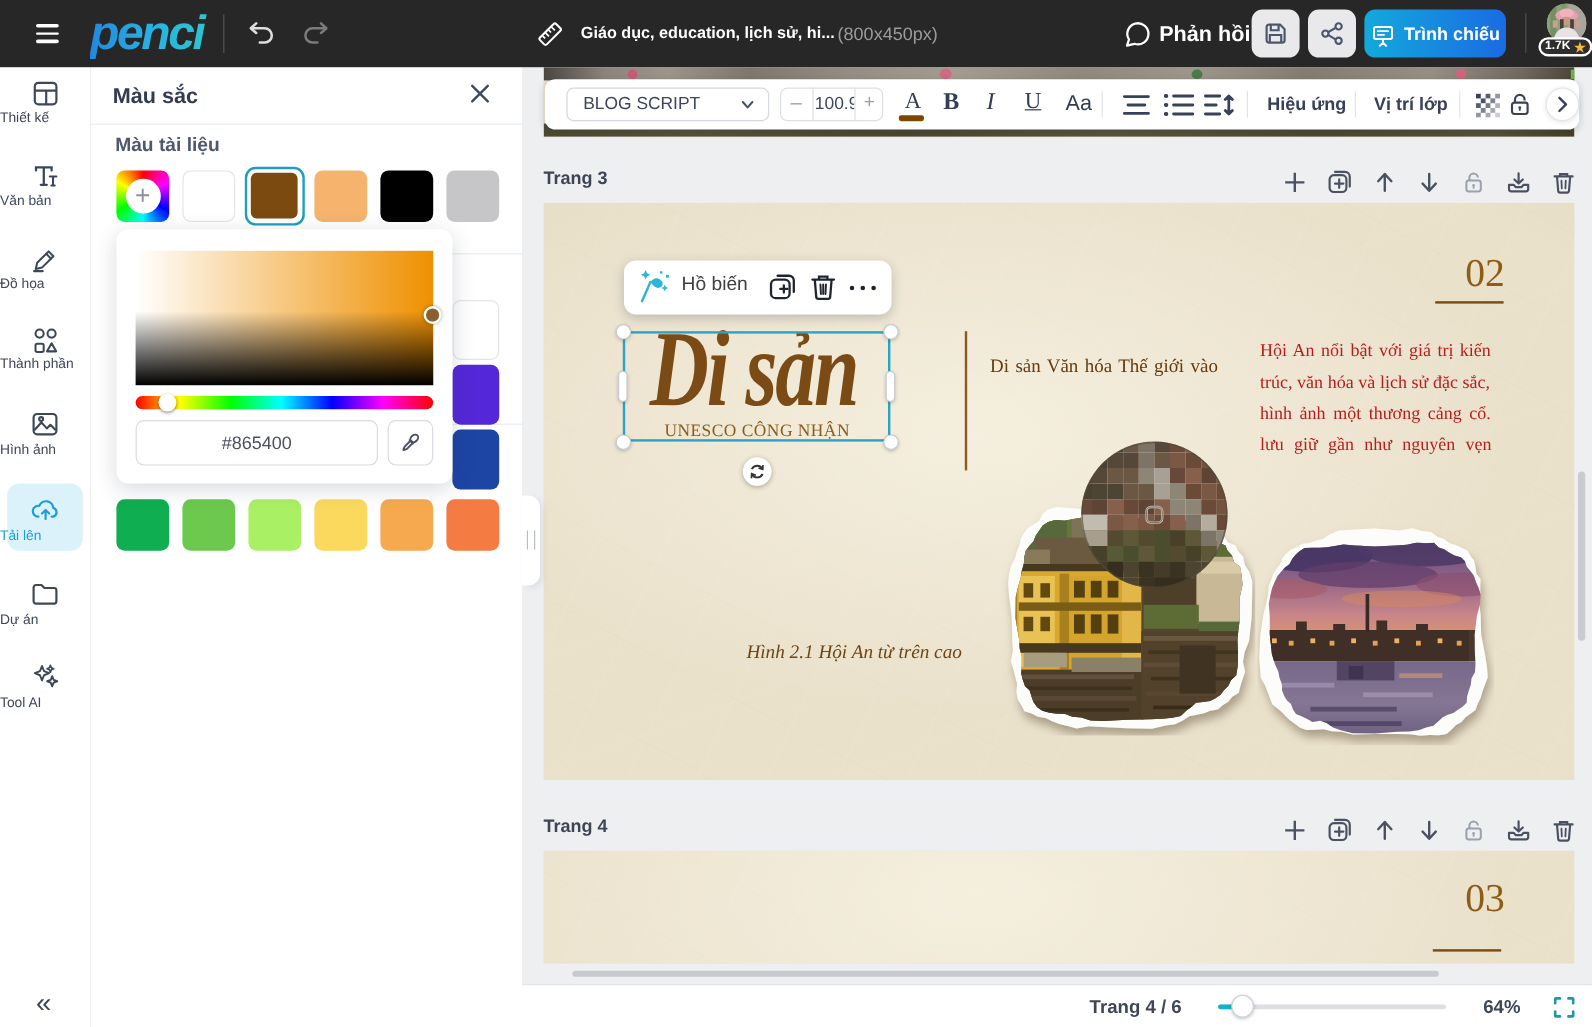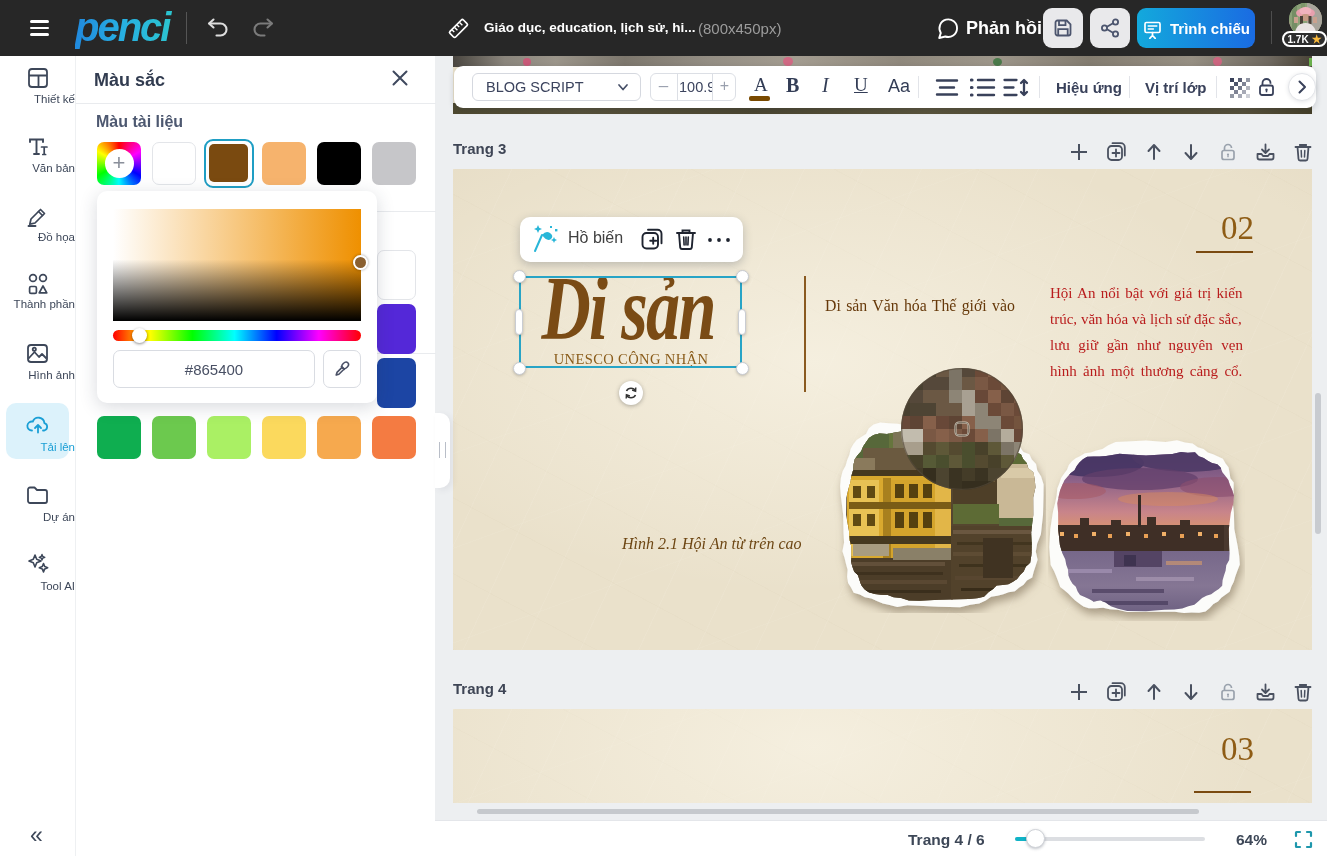--- a/index.html
+++ b/index.html
@@ -14,24 +14,24 @@
 #ruler{left:447px;top:17px}
 #docname{left:484px;top:20px;color:#fff;font-size:13.5px;font-weight:bold}
 #docsize{left:698px;top:20px;color:#9c9c9c;font-size:15px}
 #fbk{left:936px;top:17px}
 #fbtxt{left:966px;top:18px;color:#fff;font-size:18px;font-weight:bold}
 .hbtn{top:8px;width:40px;height:40px;background:#e9e9eb;border-radius:9px;display:flex;align-items:center;justify-content:center}
 #savb{left:1043px}#shrb{left:1090px}
 #prsb{left:1137px;top:8px;width:118px;height:40px;border-radius:9px;background:linear-gradient(90deg,#13a9dc,#1a6be2);display:flex;align-items:center;justify-content:center;gap:7px;color:#fff;font-size:15px;font-weight:bold}
 #avsep{left:1271px;top:11px;width:1px;height:33px;background:#4e4e4e}
 #avatar{left:1289px;top:3px;width:33px;height:33px;border-radius:50%;overflow:hidden;background:linear-gradient(160deg,#8fae7e 0%,#7e9a6f 30%,#e8a8b0 45%,#d4939c 55%,#e3dbdc 75%,#cfc8ca 100%)}
-#avbadge{left:1282px;top:31px;width:45px;height:16px;background:#2e2e2e;border:2px solid #fff;border-radius:9px;color:#fff;font-size:10px;font-weight:bold;display:flex;align-items:center;justify-content:center;gap:3px}
+#avbadge{left:1282px;top:31px;width:45px;height:16px;background:#2e2e2e;border:2px solid #fff;border-radius:9px;color:#fff;font-size:10px;font-weight:bold;display:flex;align-items:flex-start;justify-content:center;gap:3px}
 
 #rail{left:0;top:56px;width:75px;height:800px;background:#fff;z-index:30}
-.ritem{left:0;width:75px;text-align:right;color:#3d4759}
+.ritem{left:0;width:75px;text-align:left;color:#3d4759}
 .ritem .lbl{font-size:11.5px;margin-top:3px;color:#3d4759}
 .ritem svg{display:block;margin:0 auto}
 #act{left:6px;top:347px;width:63px;height:56px;background:#dcf2fb;border-radius:10px}
 .actc{color:#1a9fd5!important}
 #collapse{left:30px;top:822px;font-size:23px;color:#3d4759;z-index:35}
 
 #panel{left:75px;top:56px;width:360px;height:800px;background:#fff;border-left:1px solid #eef0f2;z-index:20}
 #ptitle{left:18px;top:14px;font-size:18px;font-weight:bold;color:#323c50}
 #pclose{left:315px;top:13px}
 #pdiv1{left:0px;top:47px;width:360px;height:1px;background:#e9ebee}
@@ -423,22 +423,22 @@
     <div class="abs tex"></div>
     <div class="abs pgnum" style="left:768px;top:41px">02</div>
     <div class="abs" style="left:743px;top:82px;width:57px;height:2px;background:#7a4a10"></div>
     <div class="abs" style="left:351px;top:107px;width:2px;height:116px;background:#8a5a20"></div>
     <div class="abs para" style="left:372px;top:124px;width:190px;font-size:15.8px">
 <div style="white-space:nowrap;word-spacing:1.4px">Di sản Văn hóa Thế giới vào</div>
       </div>
     <div class="abs para" style="left:597px;top:111px;width:202px;color:#b91c1c;font-size:15px">
 <div style="white-space:nowrap;word-spacing:1.65px">Hội An nổi bật với giá trị kiến</div>
 <div style="white-space:nowrap;word-spacing:0.1px">trúc, văn hóa và lịch sử đặc sắc,</div>
+<div style="white-space:nowrap;word-spacing:2.6px">hình ảnh một thương cảng cổ.</div>
 <div style="white-space:nowrap;word-spacing:4.8px">lưu giữ gần như nguyên vẹn</div>
-<div style="white-space:nowrap;word-spacing:2.6px">hình ảnh một thương cảng cổ.</div>
       </div>
 
     <div class="abs" id="photoL"><svg width="213" height="195" viewBox="0 0 213 195">
           <defs>
 <clipPath id="clipL">
               <polygon points="200.3,97.0 198.1,114.2 198.5,123.7 198.7,131.6 198.2,138.5 197.2,144.7 192.9,148.6 190.7,153.5 187.1,157.1 184.0,160.9 180.0,163.8 175.4,166.2 169.5,167.0 163.7,167.6 160.0,171.0 155.5,174.2 151.0,178.7 144.0,180.2 135.6,180.9 125.3,181.3 106.0,181.8 86.3,182.8 75.8,182.4 68.1,179.9 60.6,179.3 54.7,177.0 47.9,176.8 41.5,175.9 35.8,174.3 31.4,171.3 28.3,167.2 26.5,162.1 24.8,157.1 21.1,153.6 19.3,148.5 18.0,143.0 18.5,136.4 18.5,129.6 16.8,122.7 16.1,113.8 13.1,97.0 13.3,79.7 15.4,70.9 17.5,64.0 18.5,57.6 20.2,52.1 20.6,46.2 21.9,40.9 24.8,36.9 28.2,33.3 30.1,28.4 33.0,24.3 36.0,20.0 40.6,17.0 46.5,15.4 54.0,15.9 60.6,14.7 67.8,13.5 76.6,13.7 86.6,12.4 106.0,12.3 124.7,15.2 134.7,15.8 143.6,14.7 151.2,15.0 157.4,16.8 161.7,20.5 165.9,23.7 170.1,26.4 174.2,29.1 178.8,31.2 182.4,34.4 187.9,36.3 190.0,41.0 193.6,44.9 195.3,50.3 200.4,54.5 201.7,61.3 202.5,69.2 200.2,79.4"></polygon>
             </clipPath>
 <filter id="shL" x="-20%" y="-20%" width="145%" height="145%">
               <feDropShadow dx="2" dy="6" stdDeviation="4" flood-color="#8a7c64" flood-opacity="0.65"></feDropShadow>
             </filter>

